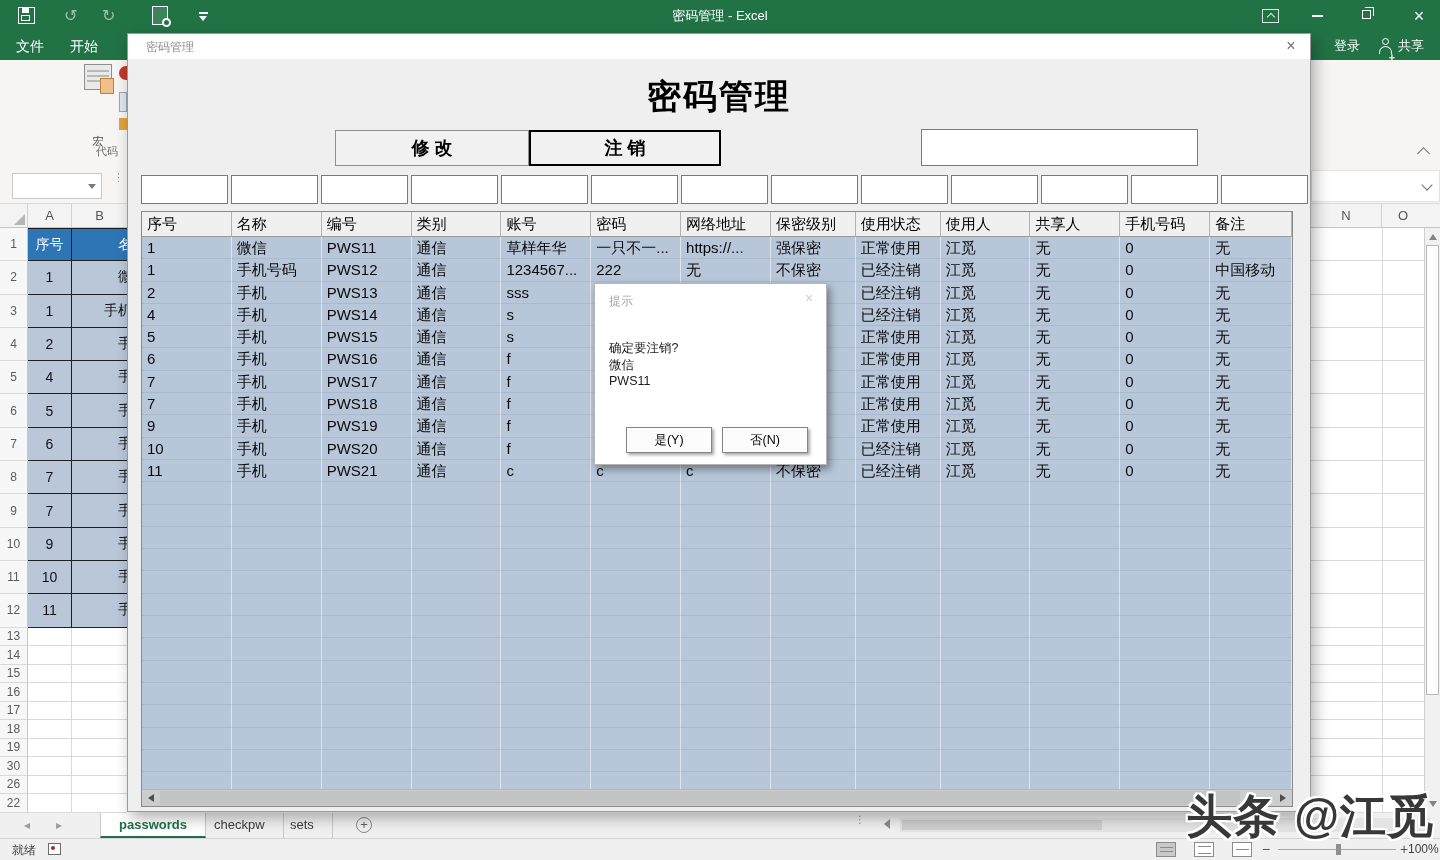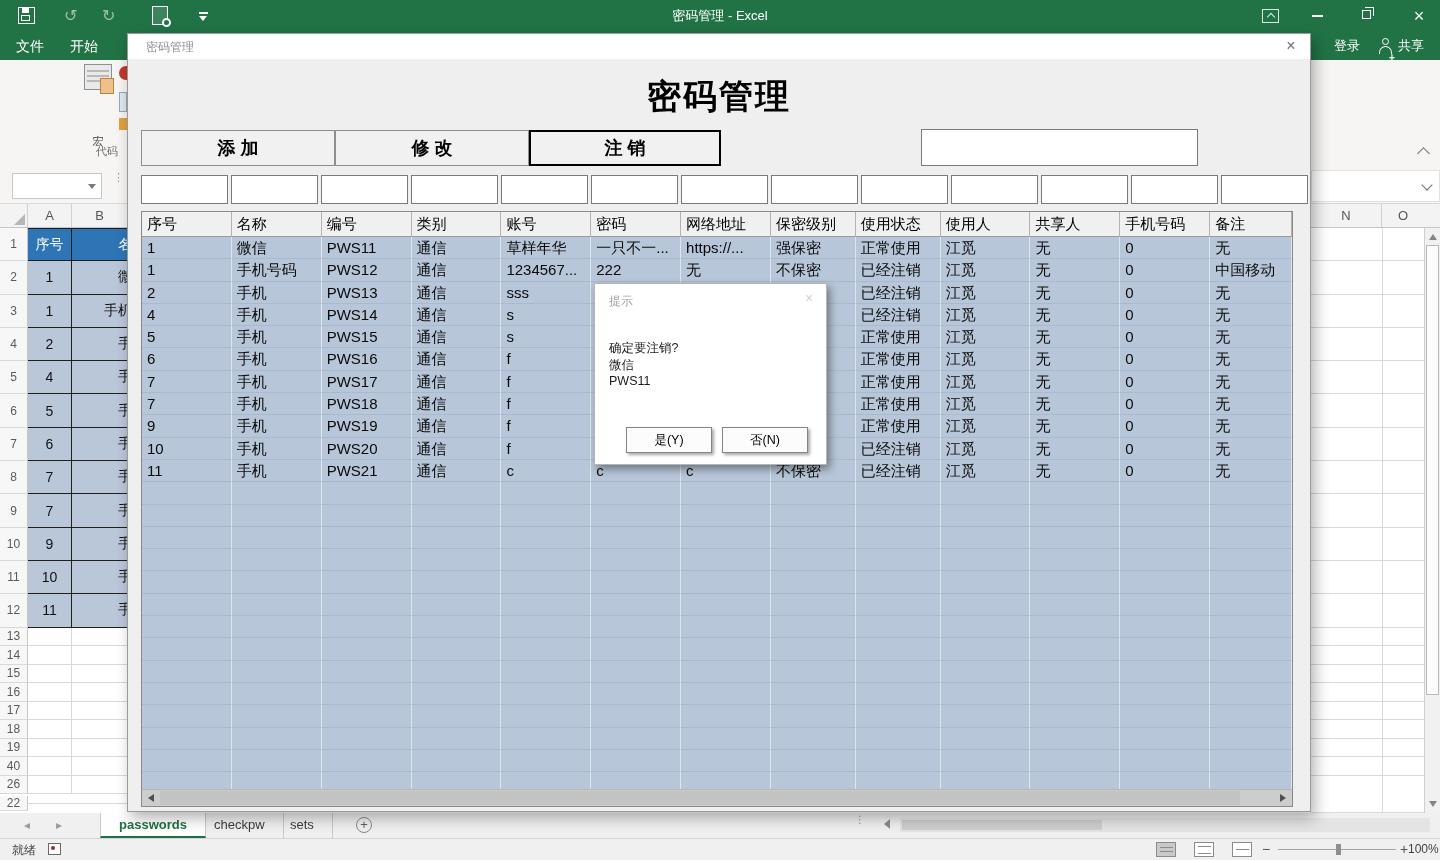--- a/index.html
+++ b/index.html
@@ -365,30 +365,30 @@
         <div class="rownum">18</div>
         <div class="emptyA"></div>
         <div class="emptyB"></div>
       </div>
       <div class="xrow" style="height: 18.5px;">
         <div class="rownum">19</div>
         <div class="emptyA"></div>
         <div class="emptyB"></div>
       </div>
       <div class="xrow" style="height: 18.5px;">
-        <div class="rownum">40</div>
+        <div class="rownum">30</div>
         <div class="emptyA"></div>
         <div class="emptyB"></div>
       </div>
       <div class="xrow" style="height: 18.5px;">
         <div class="rownum">26</div>
         <div class="emptyA"></div>
         <div class="emptyB"></div>
       </div>
-      <div class="xrow" style="height: 18.5px; align-items: center;">
+      <div class="xrow" style="height: 18.5px;">
         <div class="rownum">22</div>
         <div class="emptyA"></div>
         <div class="emptyB"></div>
       </div>
     </div>
 
   <div class="abs" id="grid-right">
     <div class="seg1"></div>
       <div class="seg2"></div>
       <div class="vline"></div>
@@ -436,21 +436,20 @@
     <span id="zoom-in">+</span>
     <span id="zoom-level">100%</span>
   </div>
 
   <div class="abs" id="userform">
     <div id="form-titlebar">
       <span id="form-title">密码管理</span>
       <span id="form-close-icon">×</span>
     </div>
     <div id="form-heading">密码管理</div>
-    <button class="form-btn" id="btn-add">添 加</button>
     <button class="form-btn" id="btn-cancel">注 销</button>
     <button class="form-btn" id="btn-edit">修 改</button>
     <input id="search-box" value="" style="">
     <div id="field-row">
         <input class="field-box" style="left: 0px;">
         <input class="field-box" style="left: 90px;">
         <input class="field-box" style="left: 180px;">
         <input class="field-box" style="left: 270px;">
         <input class="field-box" style="left: 360px;">
         <input class="field-box" style="left: 450px;">
@@ -868,14 +867,15 @@
     <span id="msgbox-close-icon">×</span>
     <div id="msgbox-lines">
         <div>确定要注销?</div>
         <div>微信</div>
         <div>PWS11</div>
       </div>
     <button class="msg-btn" id="msg-yes">是(Y)</button>
     <button class="msg-btn" id="msg-no">否(N)</button>
   </div>
 
+  <div class="abs" id="watermark">头条 @江觅</div>
 
 </div>
 
 </body></html>

